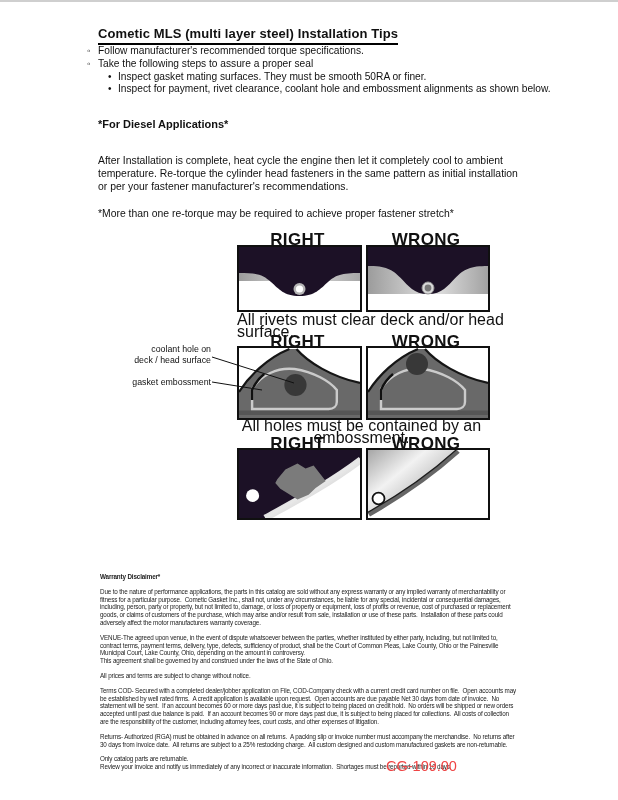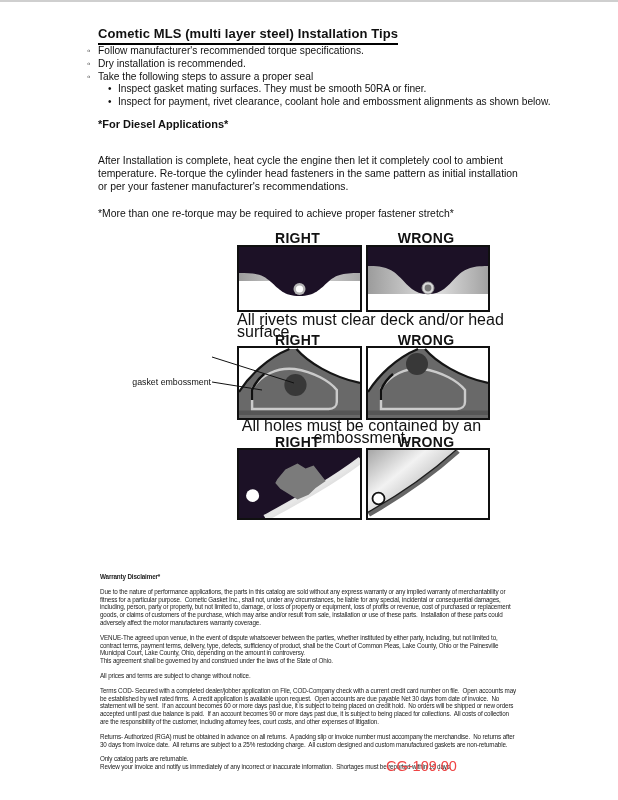--- a/index.html
+++ b/index.html
@@ -16,21 +16,21 @@
   .bullets{position:absolute;left:87px;top:43px;font-size:10.2px;line-height:12.8px;width:470px;}
   .bullet{position:relative;padding-left:11px;}
   .bullet::before{content:"◦";position:absolute;left:0;top:0;font-size:10px;}
   .subbullet{position:relative;margin-left:21px;padding-left:10px;}
   .subbullet::before{content:"•";position:absolute;left:0;top:0;font-size:10px;}
   .diesel-heading{position:absolute;left:98px;top:116px;font-size:11px;font-weight:bold;}
   .para{position:absolute;left:98px;width:450px;font-size:10.4px;line-height:13.2px;white-space:pre-wrap;}
   .p1{top:134px;} .p2{top:152px;} .note{top:205px;}
 
   .diagrams{position:absolute;left:98px;top:228px;width:440px;height:320px;}
-  .dlabel{position:absolute;font-size:14px;font-weight:600;text-align:center;letter-spacing:.3px;}
+  .dlabel{position:absolute;font-size:17px;font-weight:600;text-align:center;letter-spacing:.3px;}
   .lblL{left:139px;width:121px;} .lblR{left:268px;width:120px;}
   .dbox{position:absolute;border:2px solid #101010;background:#fff;}
   .boxL{left:139px;width:121px;} .boxR{left:268px;width:120px;}
   .row1lbl{top:0;} .row1box{top:15px;height:63px;} .cap1{top:84px;}
   .row2lbl{top:102px;} .row2box{top:116px;height:70px;} .cap2{top:190px;}
   .row3lbl{top:204px;} .row3box{top:218px;height:68px;} .cap3{top:290px;}
   .dbox svg{display:block;width:100%;height:100%;}
   .caption{position:absolute;left:139px;font-size:16px;line-height:12px;white-space:pre-wrap;}
   .cap2{width:249px;text-align:center;left:139px;}
   .annotation{position:absolute;left:0;width:113px;text-align:right;font-size:8.8px;line-height:10.6px;white-space:pre-wrap;}
@@ -44,21 +44,20 @@
 </style>
 </head>
 <body>
 
 <div class="page">
 
   <div class="title">Cometic MLS (multi layer steel) Installation Tips</div>
 
   <div class="bullets">
     <div class="bullet">Follow manufacturer's recommended torque specifications.</div>
-    <div class="bullet">Dry installation is recommended.</div>
     <div class="bullet">Take the following steps to assure a proper seal</div>
     <div class="subbullet">Inspect gasket mating surfaces.  They must be smooth 50RA or finer.</div>
     <div class="subbullet">Inspect for payment, rivet clearance, coolant hole and embossment alignments as shown below.</div>
   </div>
 
   <div class="diesel-heading">*For Diesel Applications*</div>
   <div class="para p2">After Installation is complete, heat cycle the engine then let it completely cool to ambient
 temperature. Re-torque the cylinder head fasteners in the same pattern as initial installation
 or per your fastener manufacturer's recommendations.</div>
   <div class="para note">*More than one re-torque may be required to achieve proper fastener stretch*</div>
@@ -100,20 +99,22 @@
         <circle cx="60.5" cy="41" r="6" fill="#d9d9d9" stroke="#9a9a9a" stroke-width="1"></circle>
         <circle cx="60.5" cy="41" r="3.4" fill="#787878"></circle>
       </svg>
     </div>
 
     <div class="caption cap1">All rivets must clear deck and/or head surface.</div>
 
     <div class="dlabel lblL row2lbl">RIGHT</div>
     <div class="dlabel lblR row2lbl">WRONG</div>
 
+    <div class="annotation ann-coolant">coolant hole on
+deck / head surface</div>
     <div class="annotation ann-emboss">gasket embossment</div>
 
     <div class="dbox boxL row2box">
       <svg viewBox="0 0 120 70" preserveAspectRatio="none">
         <rect x="0" y="0" width="120" height="70" fill="#ffffff"></rect>
         <path d="M0,70 L0,44 C10,28 28,10 50,1 L57,1 C68,14 92,29 120,35 L120,70 Z" fill="#696969"></path>
         <path d="M0,44 C10,28 28,10 50,1" fill="none" stroke="#151515" stroke-width="2.2"></path>
         <path d="M57,1 C68,14 92,29 120,35" fill="none" stroke="#151515" stroke-width="2.2"></path>
         <rect x="0" y="62.5" width="120" height="4.5" fill="#565656"></rect>
         <path d="M13,61 L13,41 C22,27 38,19 55,21 C74,24 90,33 97,42 L97,54 C97,58.5 93.5,61 89,61 Z" fill="none" stroke-width="2.4" stroke="#cbcbcb"></path>

